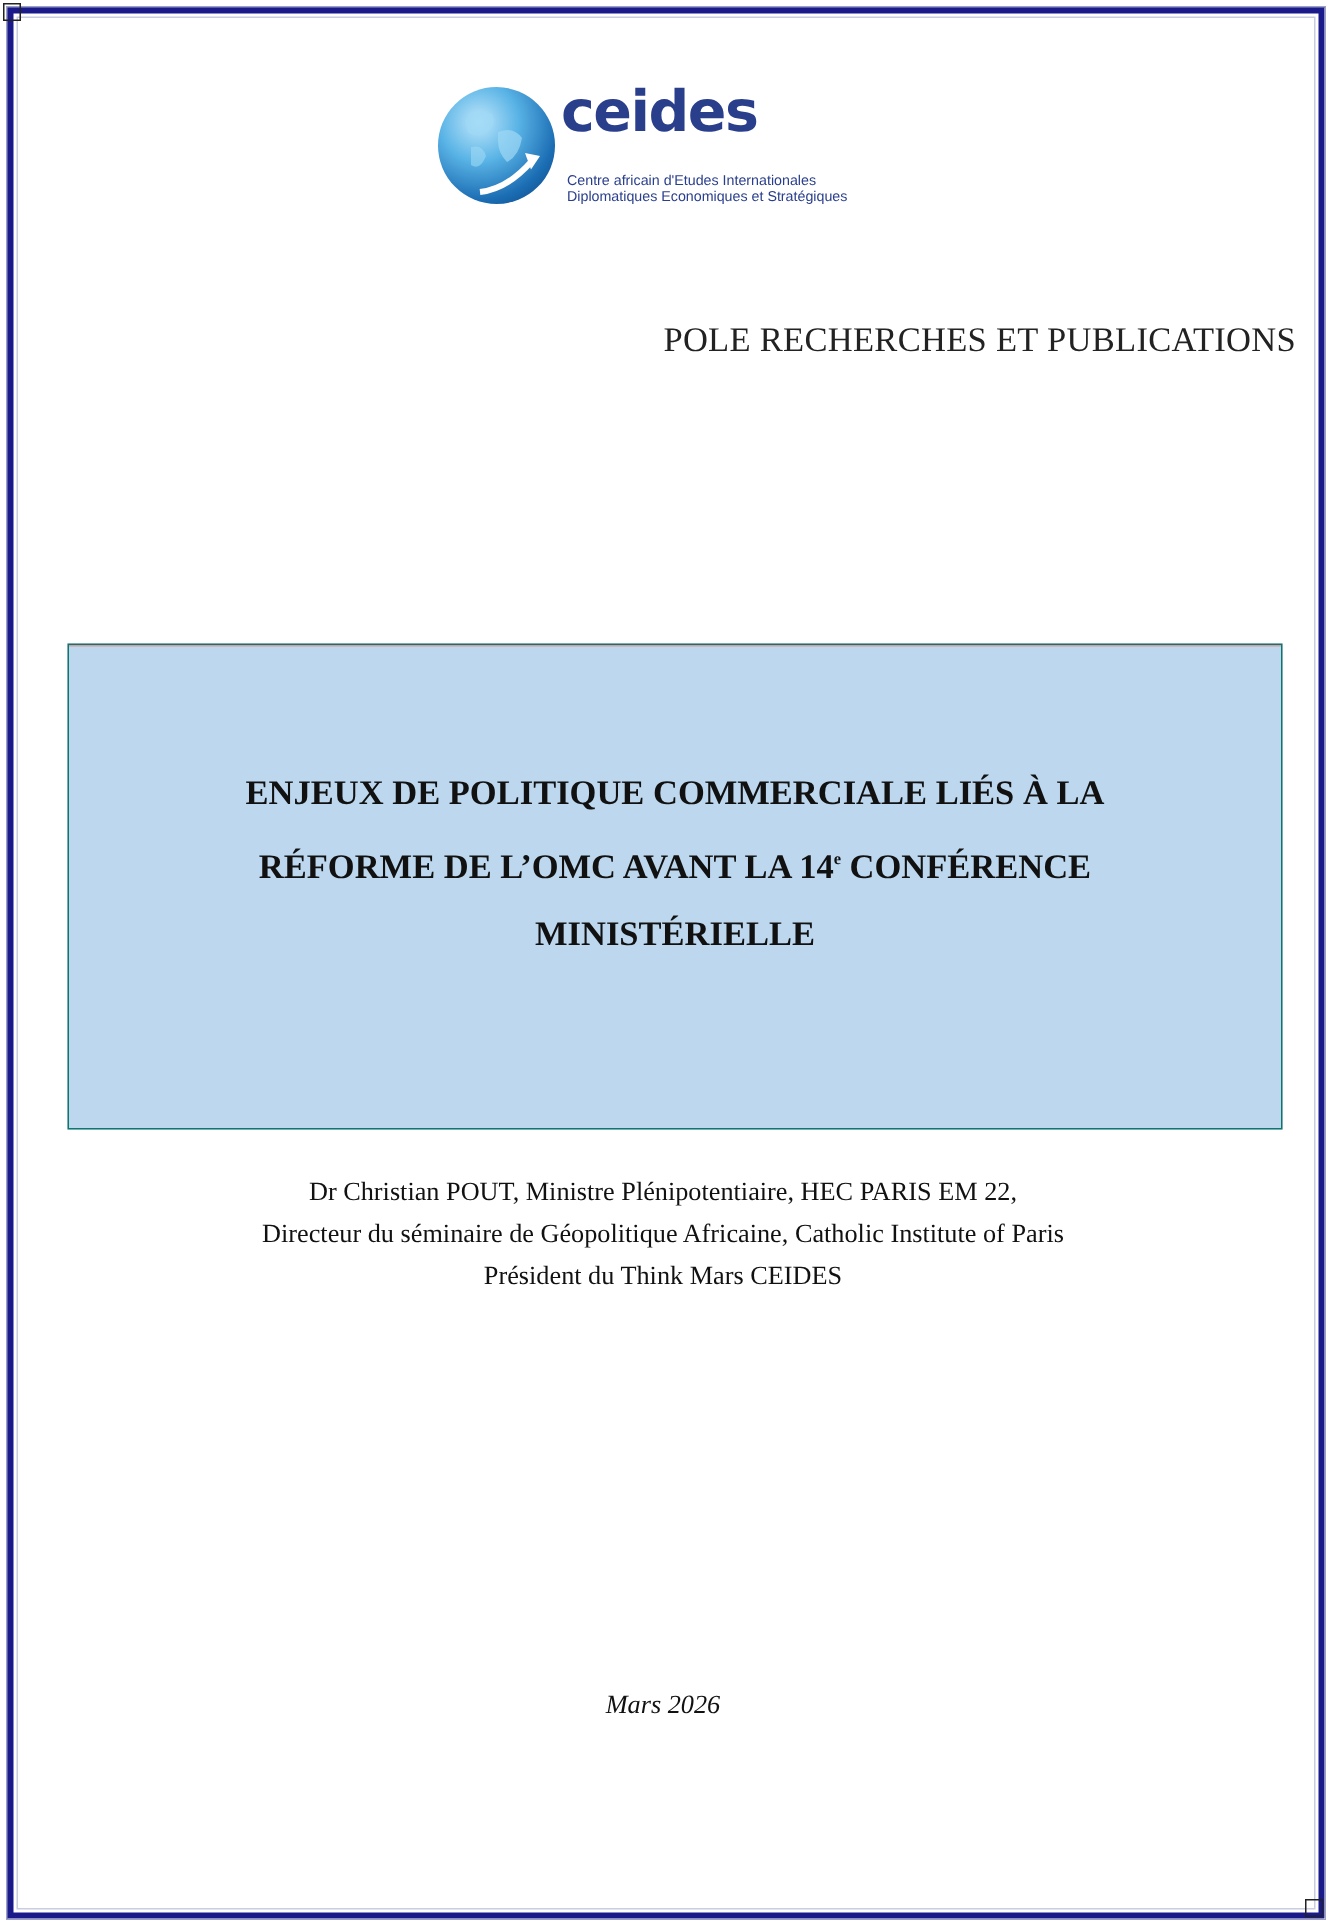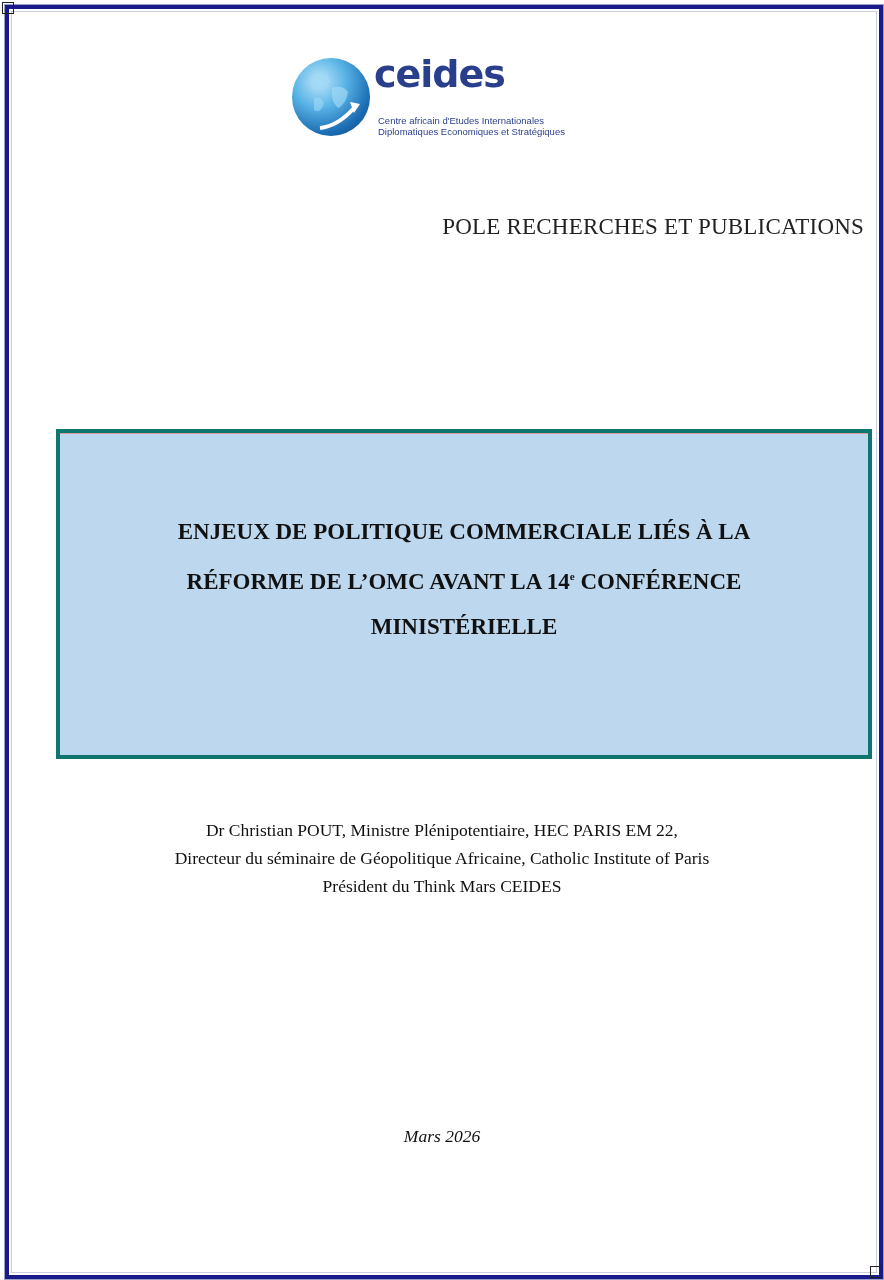--- a/index.html
+++ b/index.html
@@ -27,29 +27,29 @@
     }
     .tagline {
       position: absolute; left: 86px; font-family: "Liberation Sans", sans-serif; font-size: 9.5px; color: #2a3f8c; white-space: nowrap;
     }
     .tagline.l1 { top: 57px; }
     .tagline.l2 { top: 68px; }
     .pole {
       position: absolute; left: 0; width: 864px; top: 214px; text-align: right; font-size: 23px; color: #222; letter-spacing: 0.2px;
     }
     .title-box {
-      position: absolute; left: 56px; top: 429px; width: 808px; height: 322px; background: #bdd7ee;
-      border: 4px solid #0f766e; box-shadow: inset 0 1px 0 #d99aa0;
+      position: absolute; left: 45px; top: 429px; width: 808px; height: 322px; background: #bdd7ee;
+      border: 1px solid #0f766e; box-shadow: inset 0 1px 0 #d99aa0;
     }
     .title-text {
       position: absolute; left: 0; right: 0; top: 76px; text-align: center; font-weight: bold; font-size: 23px; line-height: 45px; color: #111;
     }
     .title-text sup { font-size: 11px; vertical-align: 9px; }
     .author {
-      position: absolute; left: 0; width: 884px; top: 816px; text-align: center; font-size: 17.5px; line-height: 28px; color: #111;
+      position: absolute; left: 0; width: 884px; top: 780px; text-align: center; font-size: 17.5px; line-height: 28px; color: #111;
     }
     .date {
       position: absolute; left: 0; width: 884px; top: 1126px; text-align: center; font-size: 17.5px; color: #111; font-style: italic;
     }
   </style>
 </head>
 <body>
 
 <div class="page-border">
   <div class="page-border-inner"></div>

